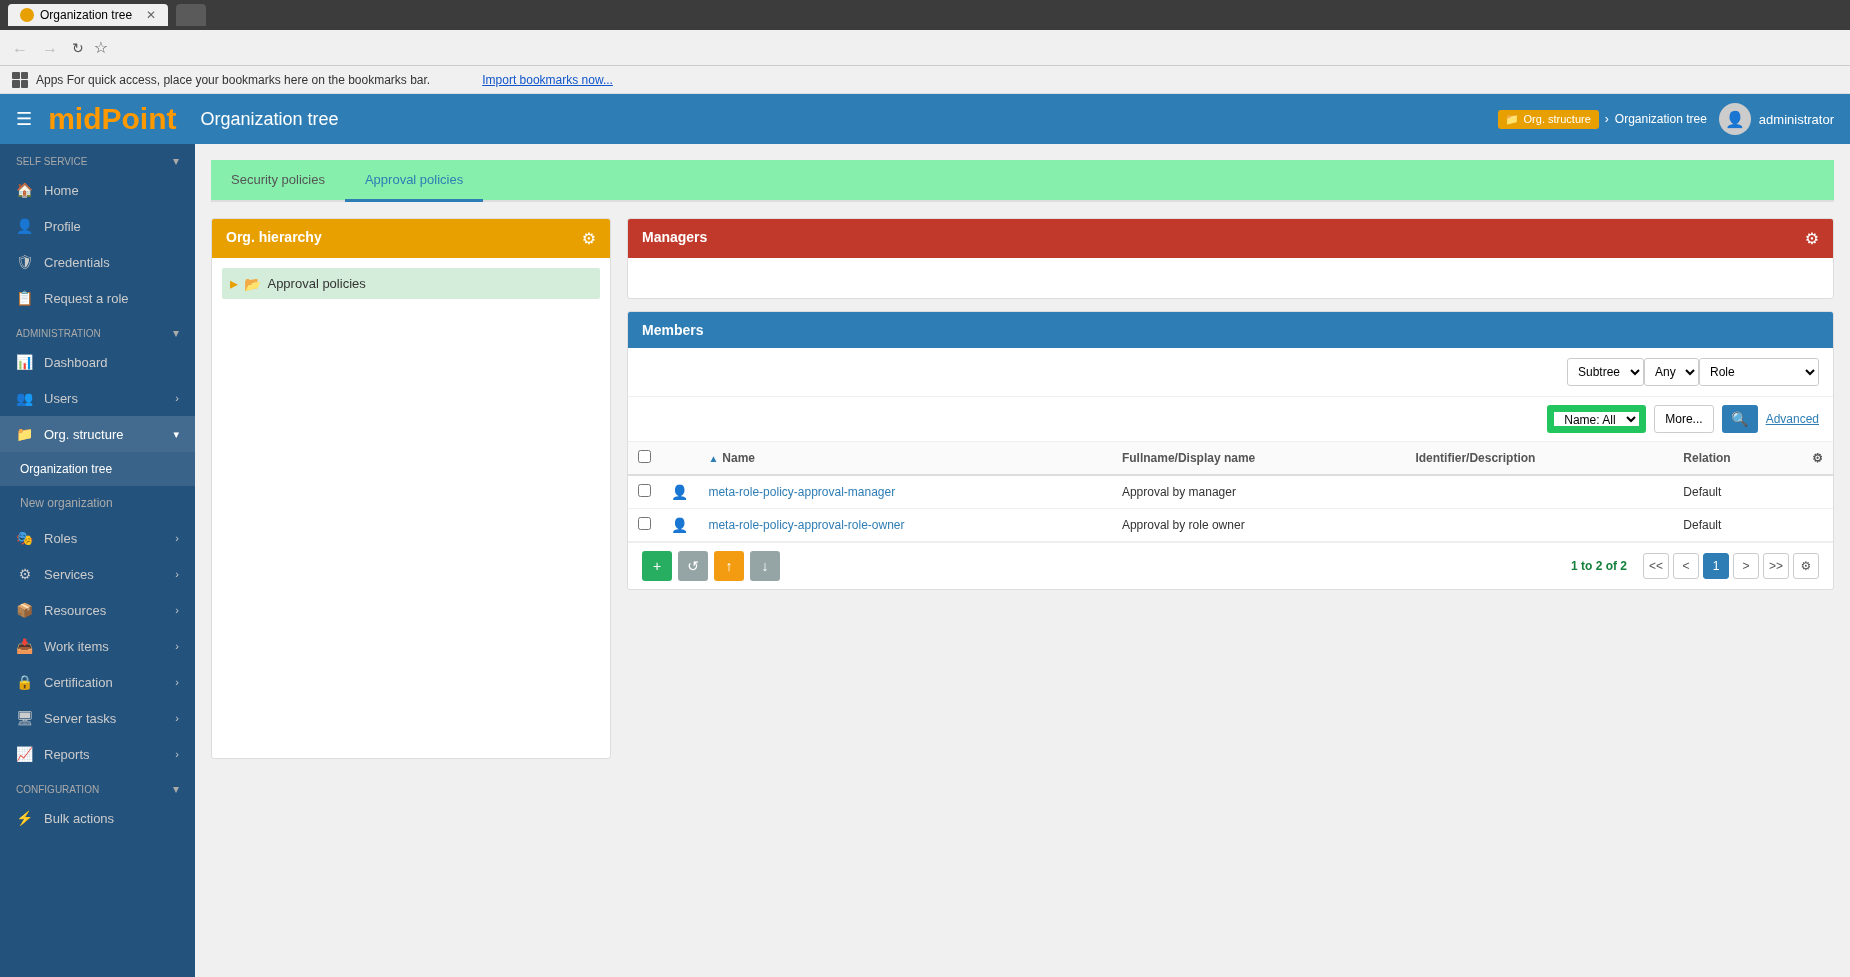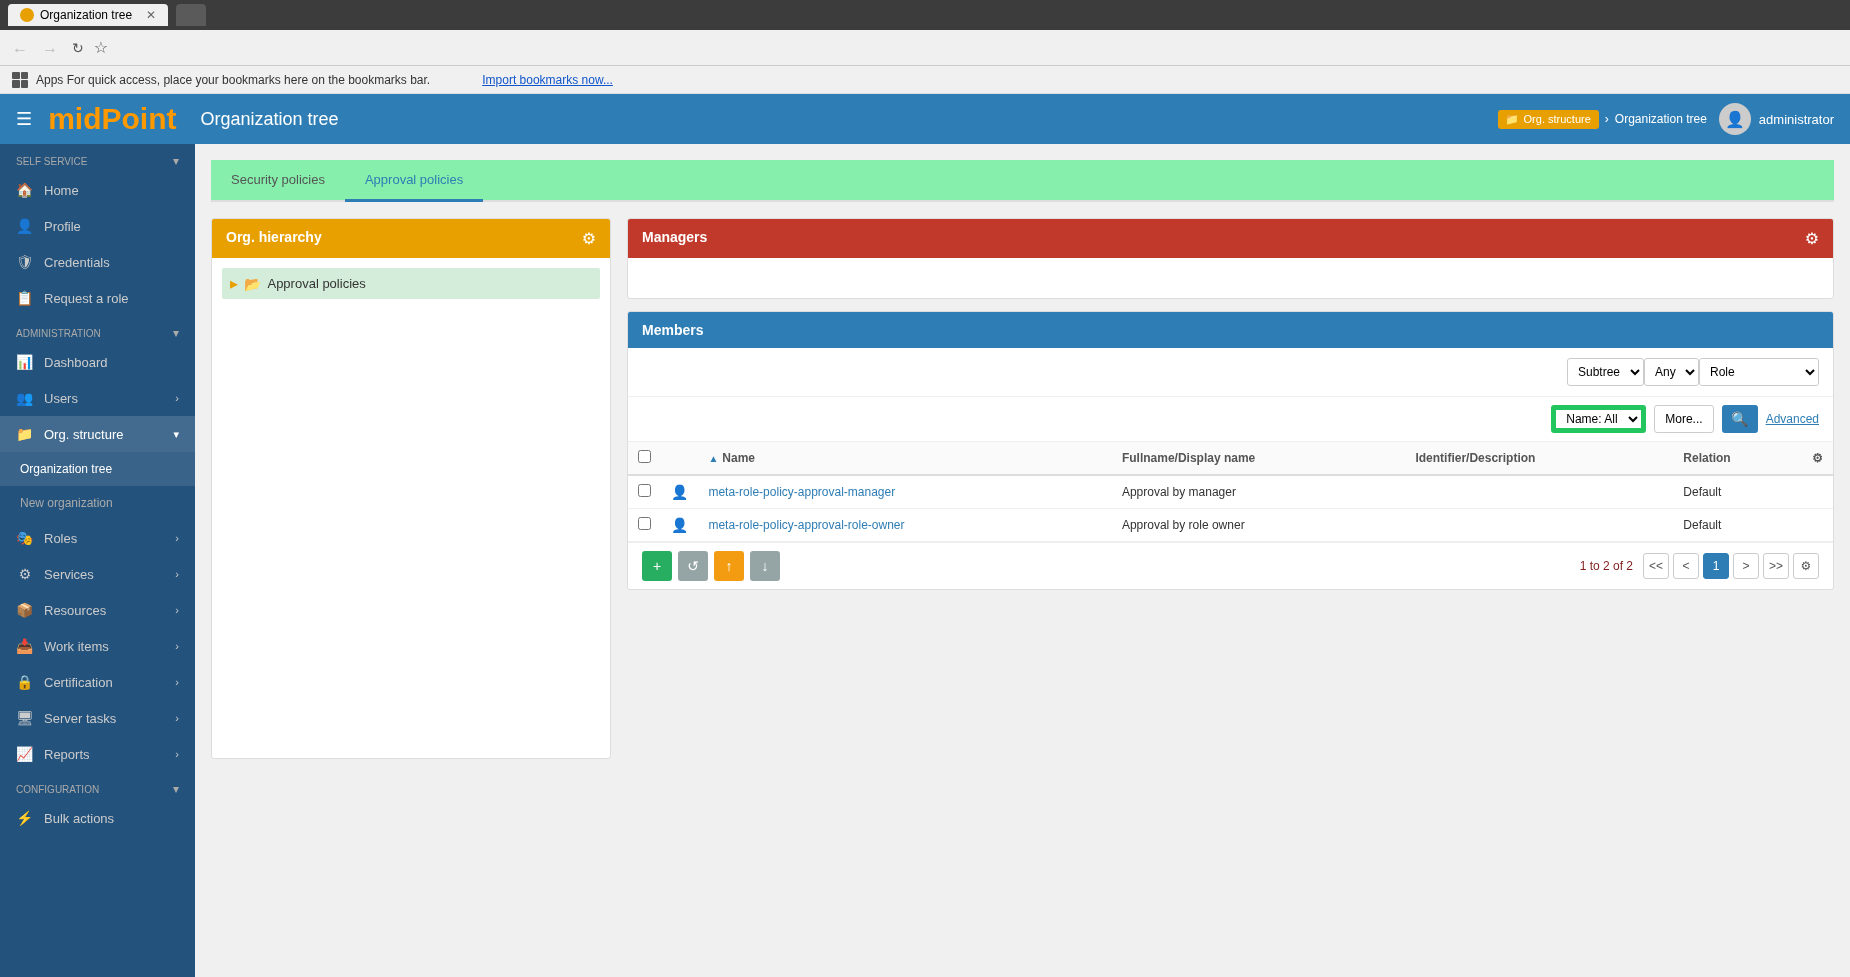--- a/index.html
+++ b/index.html
@@ -88,21 +88,21 @@
     .tree-label { color: #333; }
 
     
     .members-panel { background: white; border: 1px solid #ddd; border-radius: 3px; overflow: hidden; }
 
     .members-filters { padding: 10px 14px; display: flex; gap: 0; justify-content: flex-end; border-bottom: 1px solid #eee; }
     .filter-select { height: 28px; border: 1px solid #ccc; border-radius: 3px; padding: 0 6px; font-size: 12px; background: white; cursor: pointer; }
     .filter-select-wide { width: 120px; }
 
     .search-row { padding: 8px 14px; display: flex; gap: 8px; align-items: center; justify-content: flex-end; border-bottom: 1px solid #eee; }
-    .search-name-select { height: 28px; border: 5px solid #22c55e; border-radius: 3px; padding: 0 6px; font-size: 12px; background: white; }
+    .search-name-select { height: 28px; border: 7px solid #22c55e; border-radius: 3px; padding: 0 6px; font-size: 12px; background: white; }
     .more-btn { height: 28px; border: 1px solid #ccc; border-radius: 3px; padding: 0 10px; font-size: 12px; background: white; cursor: pointer; }
     .search-btn { height: 28px; width: 36px; background: #2e7db5; border: none; border-radius: 3px; color: white; cursor: pointer; font-size: 14px; display: flex; align-items: center; justify-content: center; }
     .advanced-link { color: #2e7db5; font-size: 12px; cursor: pointer; text-decoration: underline; }
 
     
     .members-table { width: 100%; border-collapse: collapse; }
     .members-table th { padding: 8px 10px; text-align: left; border-bottom: 2px solid #ddd; font-size: 12px; color: #555; font-weight: bold; background: #fafafa; }
     .members-table td { padding: 8px 10px; border-bottom: 1px solid #eee; font-size: 12px; color: #333; vertical-align: middle; }
     .members-table .link { color: #2e7db5; cursor: pointer; text-decoration: none; }
     .th-name { display: flex; align-items: center; gap: 4px; cursor: pointer; }
@@ -112,21 +112,21 @@
     .gear-col { width: 30px; text-align: right; }
     .member-icon { color: #555; font-size: 14px; }
 
     
     .table-footer { padding: 8px 14px; display: flex; align-items: center; gap: 6px; border-top: 1px solid #eee; }
     .action-btn { height: 30px; width: 30px; border: none; border-radius: 3px; cursor: pointer; font-size: 14px; display: flex; align-items: center; justify-content: center; }
     .btn-green { background: #27ae60; color: white; }
     .btn-gray { background: #95a5a6; color: white; }
     .btn-yellow { background: #f39c12; color: white; }
     .pagination { margin-left: auto; display: flex; align-items: center; gap: 4px; font-size: 12px; }
-    .pagination span { color: #7f1d1d; margin-right: 6px; }
+    .pagination span { color: #15803d; margin-right: 12px; font-weight: bold; }
     .page-btn { height: 26px; min-width: 26px; border: 1px solid #ccc; background: white; border-radius: 3px; cursor: pointer; font-size: 12px; color: #555; display: flex; align-items: center; justify-content: center; }
     .page-btn.active { background: #2e7db5; color: white; border-color: #2e7db5; }
     .page-btn:disabled { color: #bbb; cursor: default; }
     .page-settings { height: 26px; width: 26px; border: 1px solid #ccc; background: white; border-radius: 3px; cursor: pointer; font-size: 12px; color: #555; display: flex; align-items: center; justify-content: center; }
   </style>
 </head>
 <body>
 
 <div class="browser-chrome">
   <div class="browser-tab">

